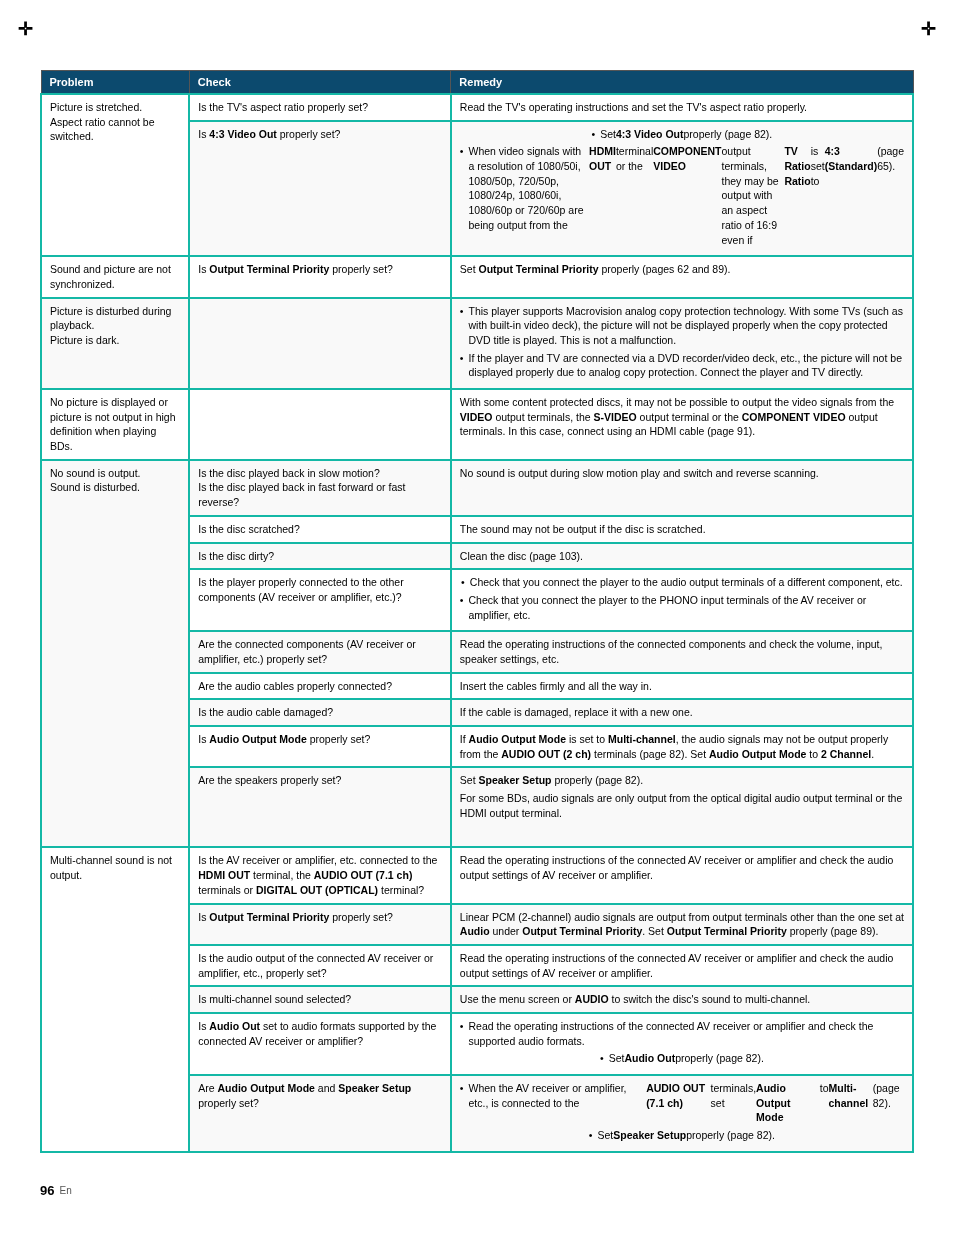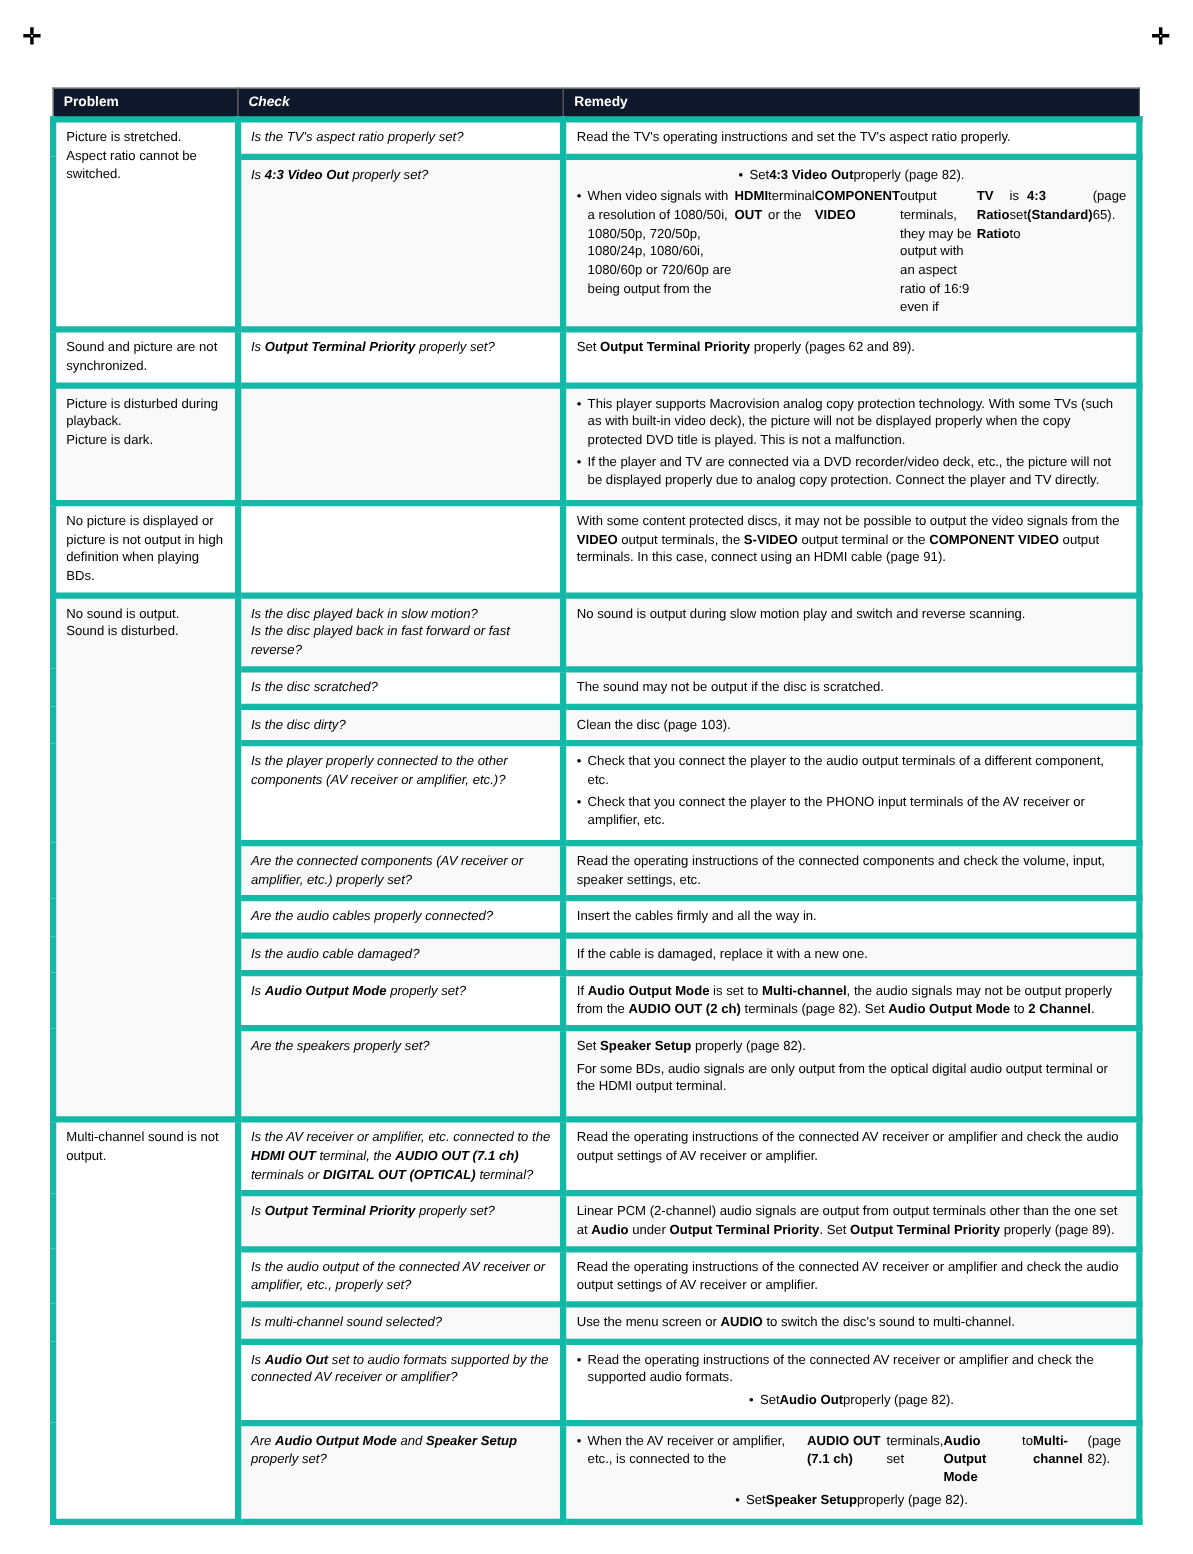--- a/index.html
+++ b/index.html
@@ -25,46 +25,46 @@
       margin: 30px 40px 30px 40px;
     }
 
     
     .troubleshoot-table {
       width: 100%;
       border-collapse: collapse;
     }
 
     .troubleshoot-table th {
-      background: #0f172a;
+      background: #0c4a6e;
       color: #fff;
       padding: 5px 8px;
       font-size: 11px;
       font-weight: bold;
       text-align: left;
       border: 1px solid #555;
     }
 
     .troubleshoot-table td {
       padding: 5px 8px;
       font-size: 10.5px;
       vertical-align: top;
-      border: 5px solid #14b8a6;
+      border: 2px solid #14b8a6;
       line-height: 1.4;
     }
 
     .troubleshoot-table tr:nth-child(even) td {
       background: #f9f9f9;
     }
     .troubleshoot-table tr:nth-child(odd) td {
       background: #fff;
     }
 
     .col-problem { width: 17%; }
-    .col-check { width: 30%; font-style: italic; }
+    .col-check { width: 30%; }
     .col-remedy { width: 53%; }
 
     b { font-weight: bold; }
 
     .page-footer {
       display: flex;
       align-items: center;
       justify-content: flex-start;
       margin-top: 15px;
       margin-left: 40px;
@@ -215,21 +215,21 @@
                 <td class="col-remedy">If the cable is damaged, replace it with a new one.</td>
               </tr>
               <tr>
                 <td class="col-check">Is <b>Audio Output Mode</b> properly set?</td>
                 <td class="col-remedy">If <b>Audio Output Mode</b> is set to <b>Multi-channel</b>, the audio signals may not be output properly from the <b>AUDIO OUT (2 ch)</b> terminals (page 82). Set <b>Audio Output Mode</b> to <b>2 Channel</b>.</td>
               </tr>
               <tr>
                 <td class="col-check">Are the speakers properly set?</td>
                 <td class="col-remedy">
                   <p style="margin-bottom:3px;">Set <b>Speaker Setup</b> properly (page 82).</p>
-                  <p style="margin-bottom:11px;">For some BDs, audio signals are only output from the optical digital audio output terminal or the HDMI output terminal.</p>
+                  <p style="margin-bottom:21px;">For some BDs, audio signals are only output from the optical digital audio output terminal or the HDMI output terminal.</p>
                 </td>
               </tr>
               <tr>
                 <td class="col-problem" rowspan="6">Multi-channel sound is not output.</td>
                 <td class="col-check">Is the AV receiver or amplifier, etc. connected to the <b>HDMI OUT</b> terminal, the <b>AUDIO OUT (7.1 ch)</b> terminals or <b>DIGITAL OUT (OPTICAL)</b> terminal?</td>
                 <td class="col-remedy">Read the operating instructions of the connected AV receiver or amplifier and check the audio output settings of AV receiver or amplifier.</td>
               </tr>
               <tr>
                 <td class="col-check">Is <b>Output Terminal Priority</b> properly set?</td>
                 <td class="col-remedy">Linear PCM (2-channel) audio signals are output from output terminals other than the one set at <b>Audio</b> under <b>Output Terminal Priority</b>. Set <b>Output Terminal Priority</b> properly (page 89).</td>

